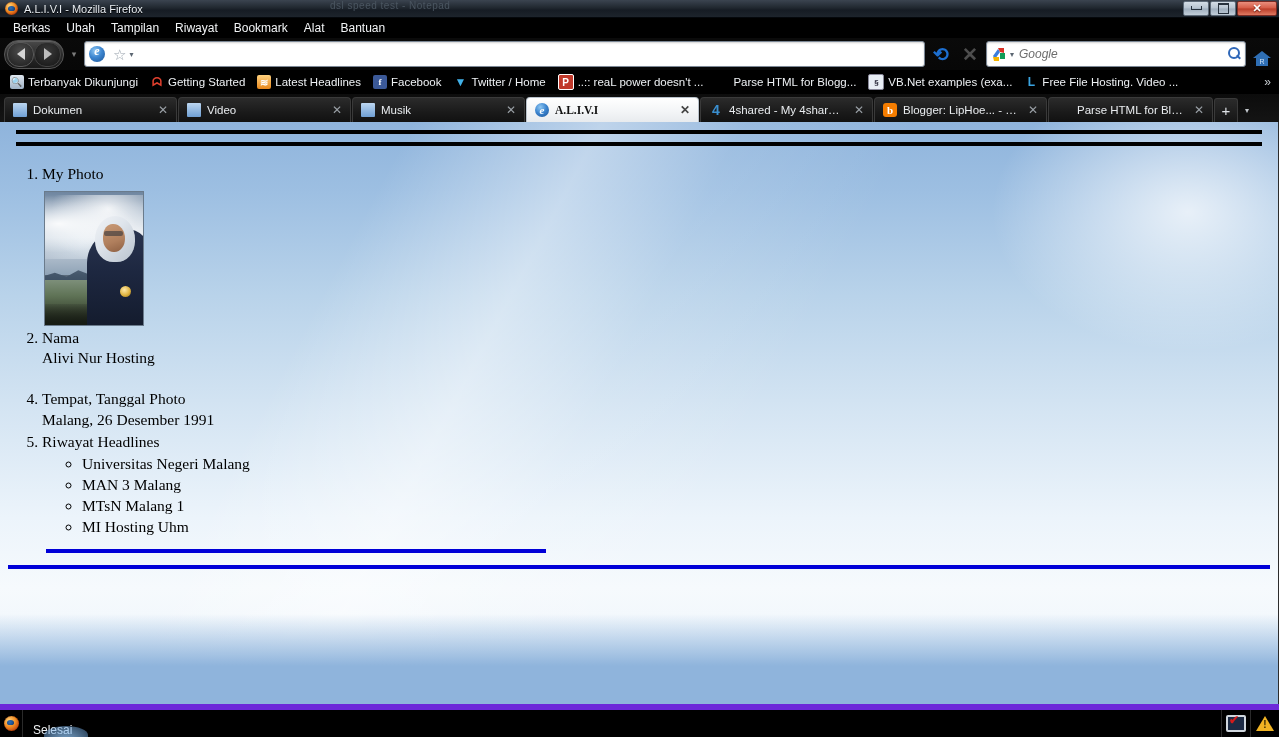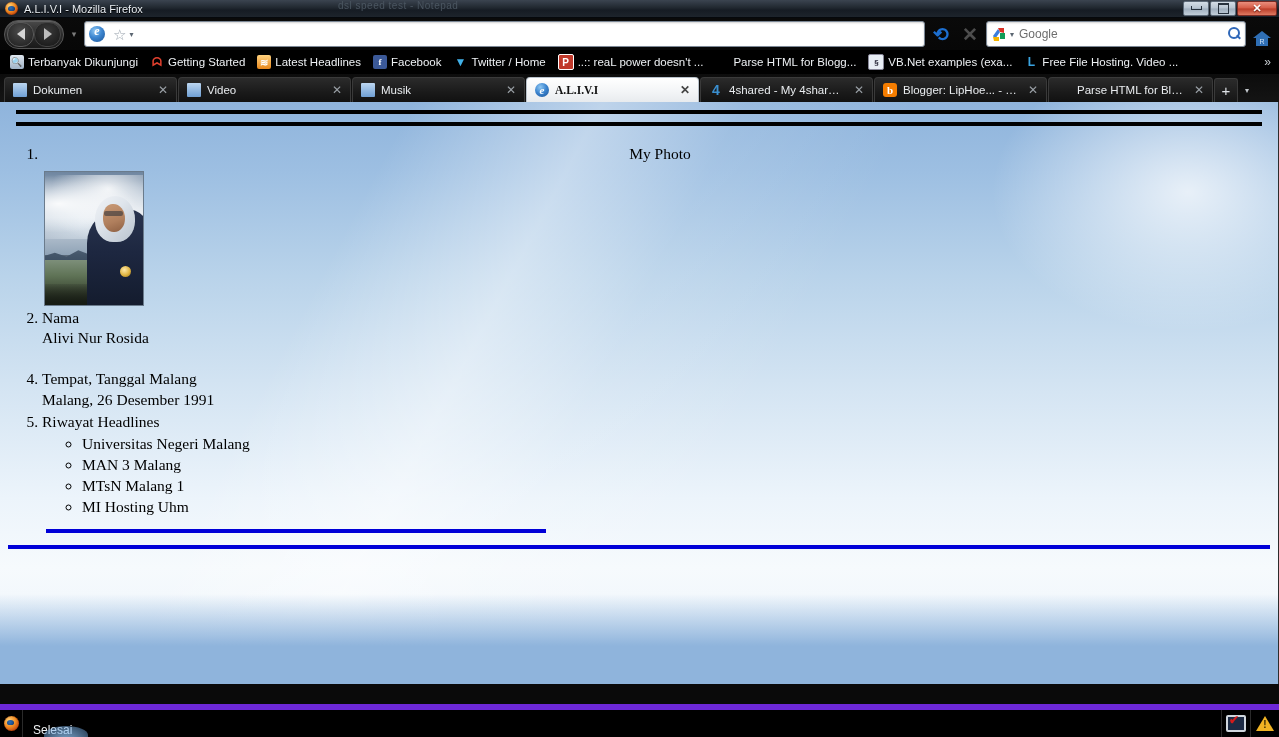--- a/index.html
+++ b/index.html
@@ -32,21 +32,20 @@
     border-bottom: 1px solid #05080c;
     overflow: hidden;
   }
   .titlebar-ghost {
     position: absolute;
     left: 330px; top: 0px;
     font-size: 10px;
     color: #4a5560;
     white-space: nowrap;
     letter-spacing: 0.5px;
-    margin-left: 8px;
   }
   .ff-icon {
     width: 13px; height: 13px;
     border-radius: 50%;
     background: radial-gradient(circle at 35% 30%, #ffd37a 0%, #f08a22 45%, #c94d10 75%, #8e3409 100%);
     position: relative;
     flex: 0 0 auto;
     box-shadow: inset 0 0 1px #5e2205;
   }
   .ff-icon::after {
@@ -232,20 +231,21 @@
   }
   .g-icon {
     width: 16px; height: 15px;
     flex: 0 0 auto;
     position: relative;
     margin-right: 3px;
   }
   .search-text {
     flex: 1 1 auto;
     font-size: 12px;
+    font-style: italic;
     color: #6d6d6d;
     padding-left: 3px;
   }
   .mag {
     width: 14px; height: 14px;
     flex: 0 0 auto;
     position: relative;
   }
   .mag::before {
     content:"";
@@ -471,21 +471,21 @@
   }
   .olist {
     font-family: "Liberation Serif", serif;
     font-size: 15.5px;
     color: #000;
     margin: 18px 0 0 0;
     padding-left: 42px;
     line-height: 1.3;
   }
   .olist > li { margin-bottom: 2px; }
-  .photo-li { margin-bottom: 10px; text-align: center; }
+  .photo-li { margin-bottom: 10px; }
   .photo-frame {
     width: 100px;
     height: 135px;
     margin-top: 7px;
     margin-left: 2px;
     border: 1px solid #6a7b8c;
     box-sizing: border-box;
     overflow: hidden;
     position: relative;
     background: #5a6a7a;
@@ -663,20 +663,29 @@
       <div class="winbtn">
           <span class="minglyph"></span>
         </div>
       <div class="winbtn">
           <span class="maxglyph"></span>
         </div>
       <div class="winbtn close">✕</div>
     </div>
   </div>
 
+  <div class="menubar">
+    <div class="menu-item">Berkas</div>
+    <div class="menu-item">Ubah</div>
+    <div class="menu-item">Tampilan</div>
+    <div class="menu-item">Riwayat</div>
+    <div class="menu-item">Bookmark</div>
+    <div class="menu-item">Alat</div>
+    <div class="menu-item">Bantuan</div>
+  </div>
 
   <div class="navbar">
     <div class="navpill">
       <div class="navbtn back">
           <span class="arrow-l"></span>
         </div>
       <div class="navbtn fwd">
           <span class="arrow-r"></span>
         </div>
     </div>
@@ -813,27 +822,27 @@
             <span class="ph-person"></span>
             <span class="ph-head"></span>
             <span class="ph-face"></span>
             <span class="ph-glasses"></span>
             <span class="ph-badge"></span>
           </div>
         </li>
 
         <li>
           <span>Nama</span><br>
-          <span>Alivi Nur Rosida</span>
+          <span>Alivi Nur Hosting</span>
         </li>
 
         <li class="spacer-line" style="list-style:none"></li>
 
         <li>
-          <span>Tempat, Tanggal Malang</span><br>
+          <span>Tempat, Tanggal Photo</span><br>
           <span>Malang, 26 Desember 1991</span>
         </li>
 
         <li>
           <span>Riwayat Headlines</span>
           <ul class="ulist">
             <li>Universitas Negeri Malang</li>
             <li>MAN 3 Malang</li>
             <li>MTsN Malang 1</li>
             <li>MI Hosting Uhm</li>

